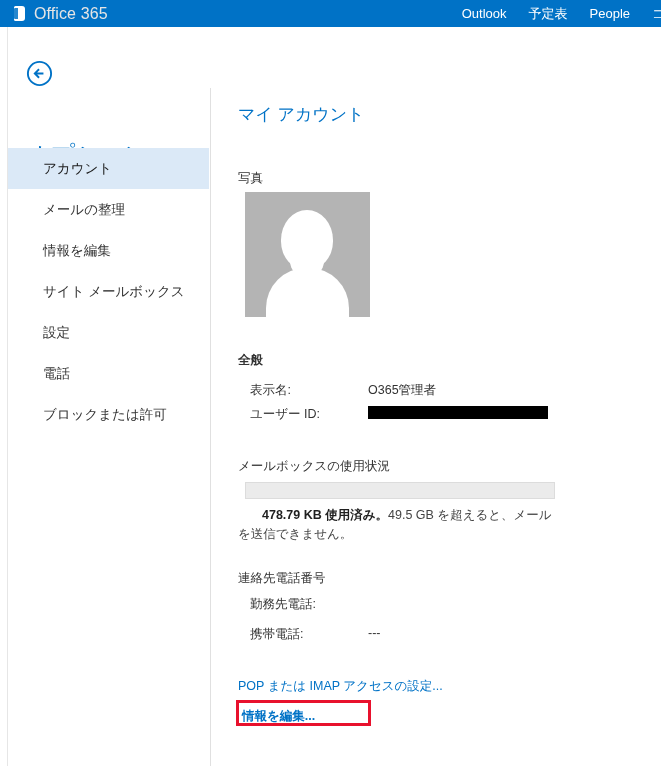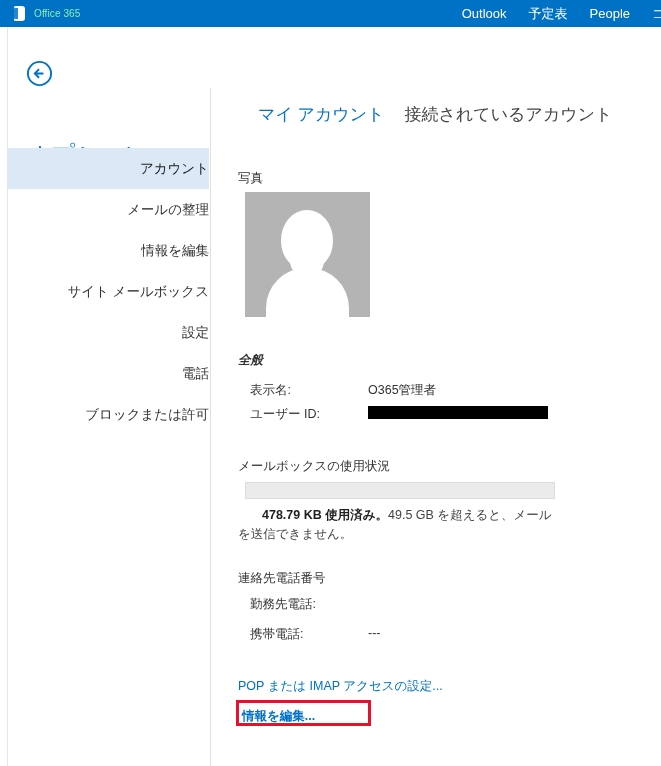--- a/index.html
+++ b/index.html
@@ -48,22 +48,22 @@
   }
   .brand-logo .fold {
     position: absolute;
     left: 2px; top: 2px;
     width: 4px; height: 11px;
     background: #0072c6;
     opacity: .85;
     border-radius: 1px 0 0 1px;
   }
   .brand-text {
-    color: #86efac;
-    font-size: 10px;
+    color: #e5e5e5;
+    font-size: 16px;
     letter-spacing: .1px;
     white-space: nowrap;
   }
   .suitebar-nav {
     position: absolute;
     right: 0; top: 0;
     height: 27px;
     display: flex;
     align-items: center;
   }
@@ -116,27 +116,26 @@
     margin-top: 38px;
   }
   .nav-list {
     position: absolute;
     left: 8px; top: 148px;
     width: 201px;
   }
   .nav-item {
     height: 41px;
     line-height: 41px;
-    padding-left: 47px;
+    padding-left: 35px;
     font-size: 13.5px;
     color: #333333;
     white-space: nowrap;
     box-sizing: border-box;
     cursor: pointer;
-    text-align: right;
   }
   .nav-item.selected {
     background: #dbe9f7;
     color: #1a1a1a;
   }
 
   
   .content {
     position: absolute;
     left: 238px; top: 0;
@@ -147,30 +146,30 @@
     position: absolute;
     left: 0; top: 103px;
     display: flex;
     align-items: baseline;
   }
   .tab {
     font-size: 17px;
     white-space: nowrap;
     cursor: pointer;
   }
-  .tab.active { color: #0072c6; margin-left: 20px; }
+  .tab.active { color: #0072c6; }
   .tab.inactive { color: #444444; margin-left: 20px; }
 
   .section-label {
     position: absolute;
     font-size: 12.5px;
     color: #333333;
     white-space: nowrap;
   }
-  .section-label.bold { font-weight: bold; font-style: italic; }
+  .section-label.bold { font-weight: bold; }
 
   
   .photo-label { left: 0; top: 170px; }
   .photo-frame {
     position: absolute;
     left: 7px; top: 192px;
     width: 125px; height: 125px;
     background: #b4b4b4;
     overflow: hidden;
   }
@@ -304,21 +303,20 @@
   <div class="nav-item">サイト メールボックス</div>
   <div class="nav-item">設定</div>
   <div class="nav-item">電話</div>
   <div class="nav-item">ブロックまたは許可</div>
 </div>
 
 <div class="content">
 
   <div class="tabs">
     <span class="tab active">マイ アカウント</span>
-    <span class="tab inactive">接続されているアカウント</span>
   </div>
 
   <div class="section-label photo-label">写真</div>
   <div class="photo-frame">
     <span class="head"></span>
     <span class="neck"></span>
     <span class="body"></span>
   </div>
 
   <div class="section-label general-label bold">全般</div>

